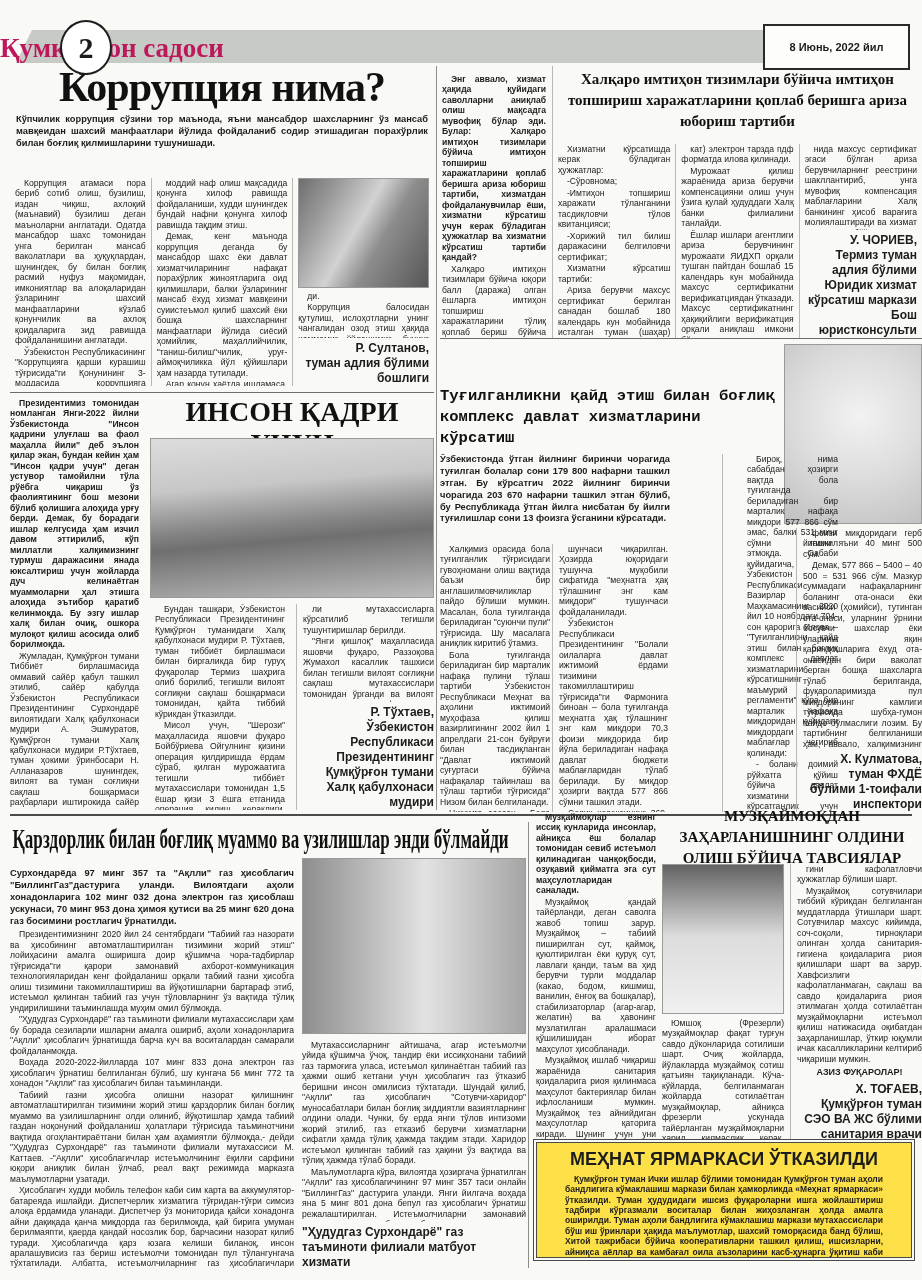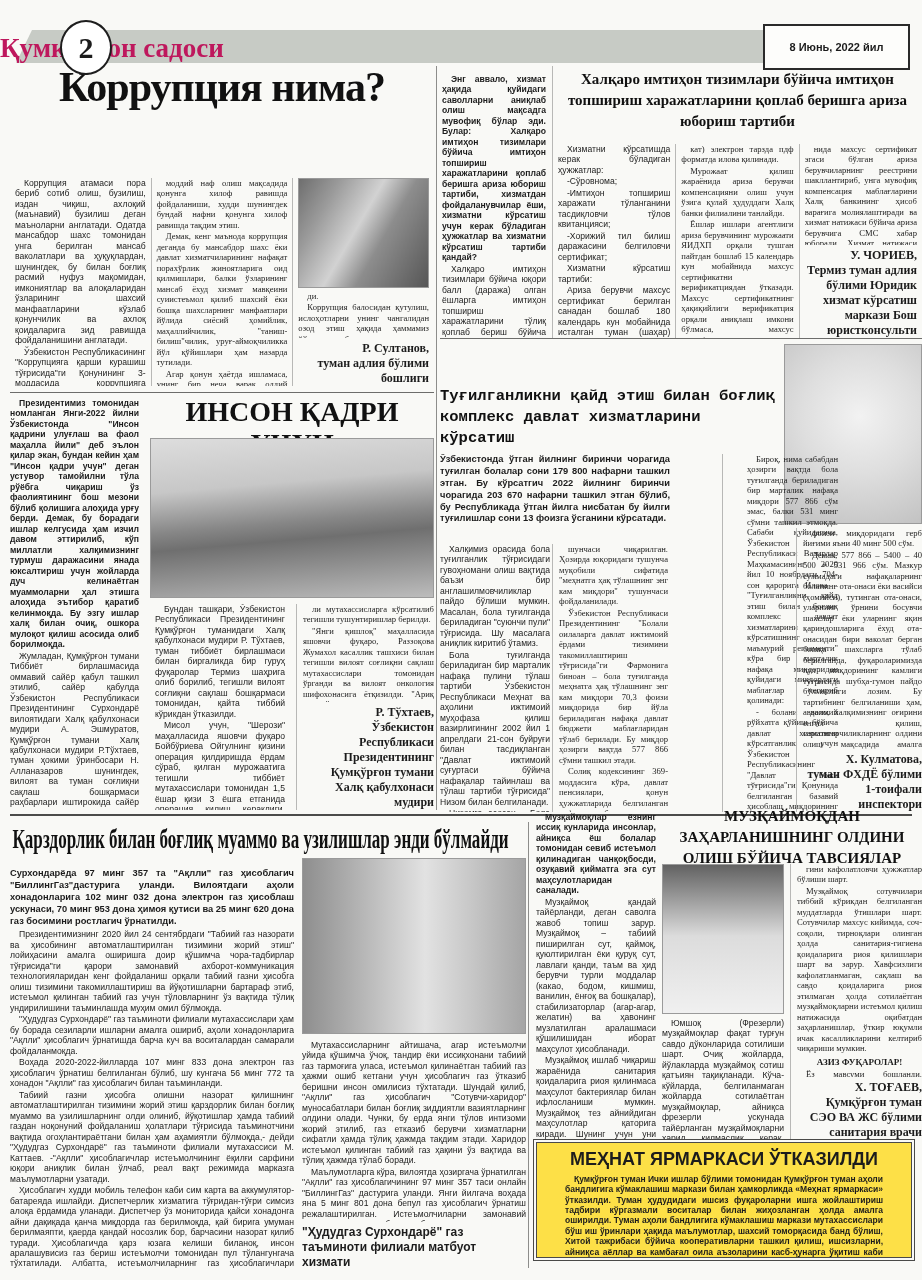--- a/index.html
+++ b/index.html
@@ -27,21 +27,21 @@
   .subhead{font-weight:bold;font-size:9px;text-align:center;margin:2px 0;}
   .serifh{font-family:"Liberation Serif",serif;font-weight:bold;color:#111;}
   .photo{filter:grayscale(1);border:1px solid #9a9a98;box-sizing:border-box;}
   .photo-handshake{background:linear-gradient(120deg,#6e6e6c 0%,#9b9b99 22%,#d2d2d0 45%,#8d8d8b 62%,#565654 100%);}
   .photo-meeting{background:linear-gradient(175deg,#dddddb 0%,#c7c7c5 30%,#87878b 52%,#6f6f6d 62%,#bcbcba 100%);}
   .photo-baby{background:radial-gradient(circle at 55% 40%,#f2f2f0 0%,#dededc 45%,#bfbfbd 100%);}
   .photo-gas{background:linear-gradient(90deg,#8e8e8c 0%,#b8b8b6 28%,#e2e2e0 55%,#c8c8c6 75%,#a5a5a3 100%);}
   .photo-ice{background:linear-gradient(180deg,#626260 0%,#8f8f8d 18%,#dcdcda 48%,#f0f0ee 100%);}
   .vline{position:absolute;width:0;border-left:1px solid #8d8d8b;}
   .hline{position:absolute;height:0;border-top:1px solid #6d6d6b;}
-  .vr{border-left:1px solid #b8b8b6;font-family:Liberation Serif, serif;}
+  .vr{border-left:1px solid #b8b8b6;}
   .stack{display:flex;flex-direction:column;overflow:hidden;}
   .stack .grow{flex:1;overflow:hidden;}
   
   #corruption{left:10px;top:64px;width:424px;height:322px;}
   #corruption .hl{font-size:42px;text-align:center;letter-spacing:-1px;line-height:1.1;}
   #corruption .lead{margin:4px 6px 5px 6px;}
   #corruption .cols{position:absolute;left:0;right:0;top:114px;bottom:0;display:flex;overflow:hidden;}
   #corruption .cols .c{flex:1;padding:0 5px;box-sizing:border-box;}
   
   #exam{left:440px;top:66px;width:482px;height:272px;display:flex;}
@@ -102,20 +102,21 @@
   </div>
 
   <div class="vline" style="left:436px;top:66px;height:744px;"></div>
   <div class="hline" style="left:10px;top:392px;width:424px;"></div>
   <div class="hline" style="left:440px;top:338px;width:482px;"></div>
   <div class="hline" style="left:10px;top:814px;width:902px;border-top:2px solid #4c4c4a;"></div>
   <div class="vline" style="left:528px;top:822px;height:446px;"></div>
 
   <div class="article" id="corruption">
     <div class="hl serifh">Коррупция нима?</div>
+    <div class="lead">Кўпчилик коррупция сўзини тор маънода, яъни мансабдор шахсларнинг ўз мансаб мавқеидан шахсий манфаатлари йўлида фойдаланиб содир этишадиган порахўрлик билан боғлиқ қилмишларини тушунишади.</div>
     <div class="cols">
       <div class="c flow">
           <p>Коррупция атамаси пора бериб сотиб олиш, бузилиш, издан чиқиш, ахлоқий (маънавий) бузилиш деган маъноларни англатади. Одатда мансабдор шахс томонидан унга берилган мансаб ваколатлари ва ҳуқуқлардан, шунингдек, бу билан боғлиқ расмий нуфуз мақомидан, имкониятлар ва алоқаларидан ўзларининг шахсий манфаатларини кўзлаб қонунчилик ва ахлоқ қоидаларига зид равишда фойдаланишини англатади.</p>
           <p>Ўзбекистон Республикасининг "Коррупцияга қарши курашиш тўғрисида"ги Қонунининг 3-моддасида коррупцияга қуйидагича таъриф берилган.</p>
         </div>
       <div class="c flow vr">
           <p>моддий наф олиш мақсадида қонунга хилоф равишда фойдаланиши, худди шунингдек бундай нафни қонунга хилоф равишда тақдим этиш.</p>
           <p>Демак, кенг маънода коррупция деганда бу мансабдор шахс ёки давлат хизматчиларининг нафақат порахўрлик жиноятларига оид қилмишлари, балки ўзларининг мансаб ёхуд хизмат мавқеини суиистеъмол қилиб шахсий ёки бошқа шахсларнинг манфаатлари йўлида сиёсий ҳомийлик, маҳаллийчилик, "таниш-билиш"чилик, уруғ-аймоқчиликка йўл қўйишлари ҳам назарда тутилади.</p>
           <p>Агар қонун ҳаётда ишламаса, унинг бир неча варақ оддий қоғоздан фарқи қолмайди. Шундай экан, "коррупция ҳақида қонун қабул қилинди, энди ҳаммаси изига тушиб кетади", деб ўйлаш, котиржамликка берилиш катта хато бўла-</p>
         </div>

